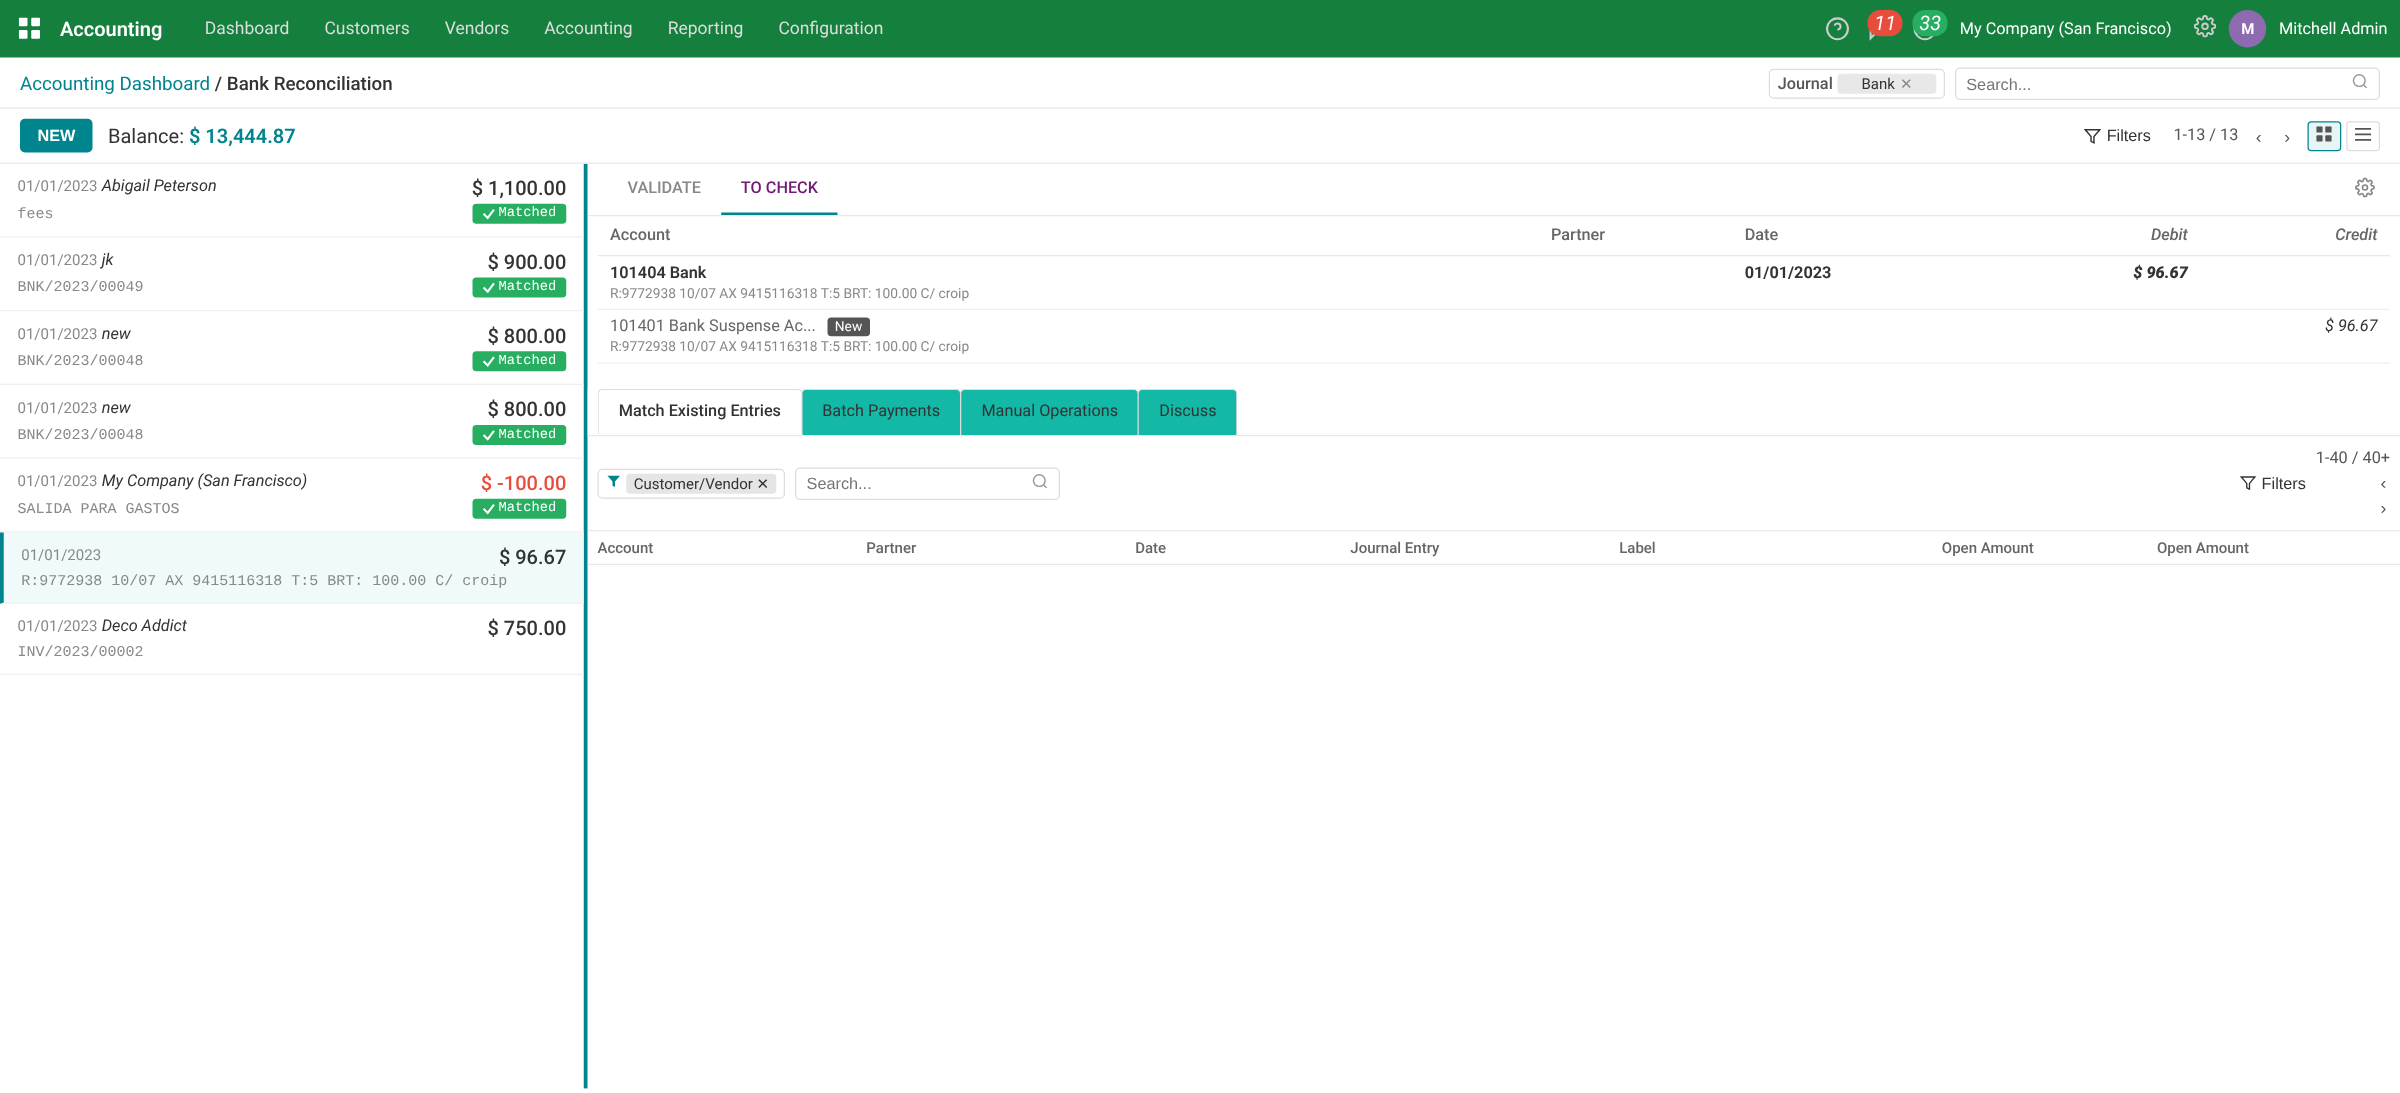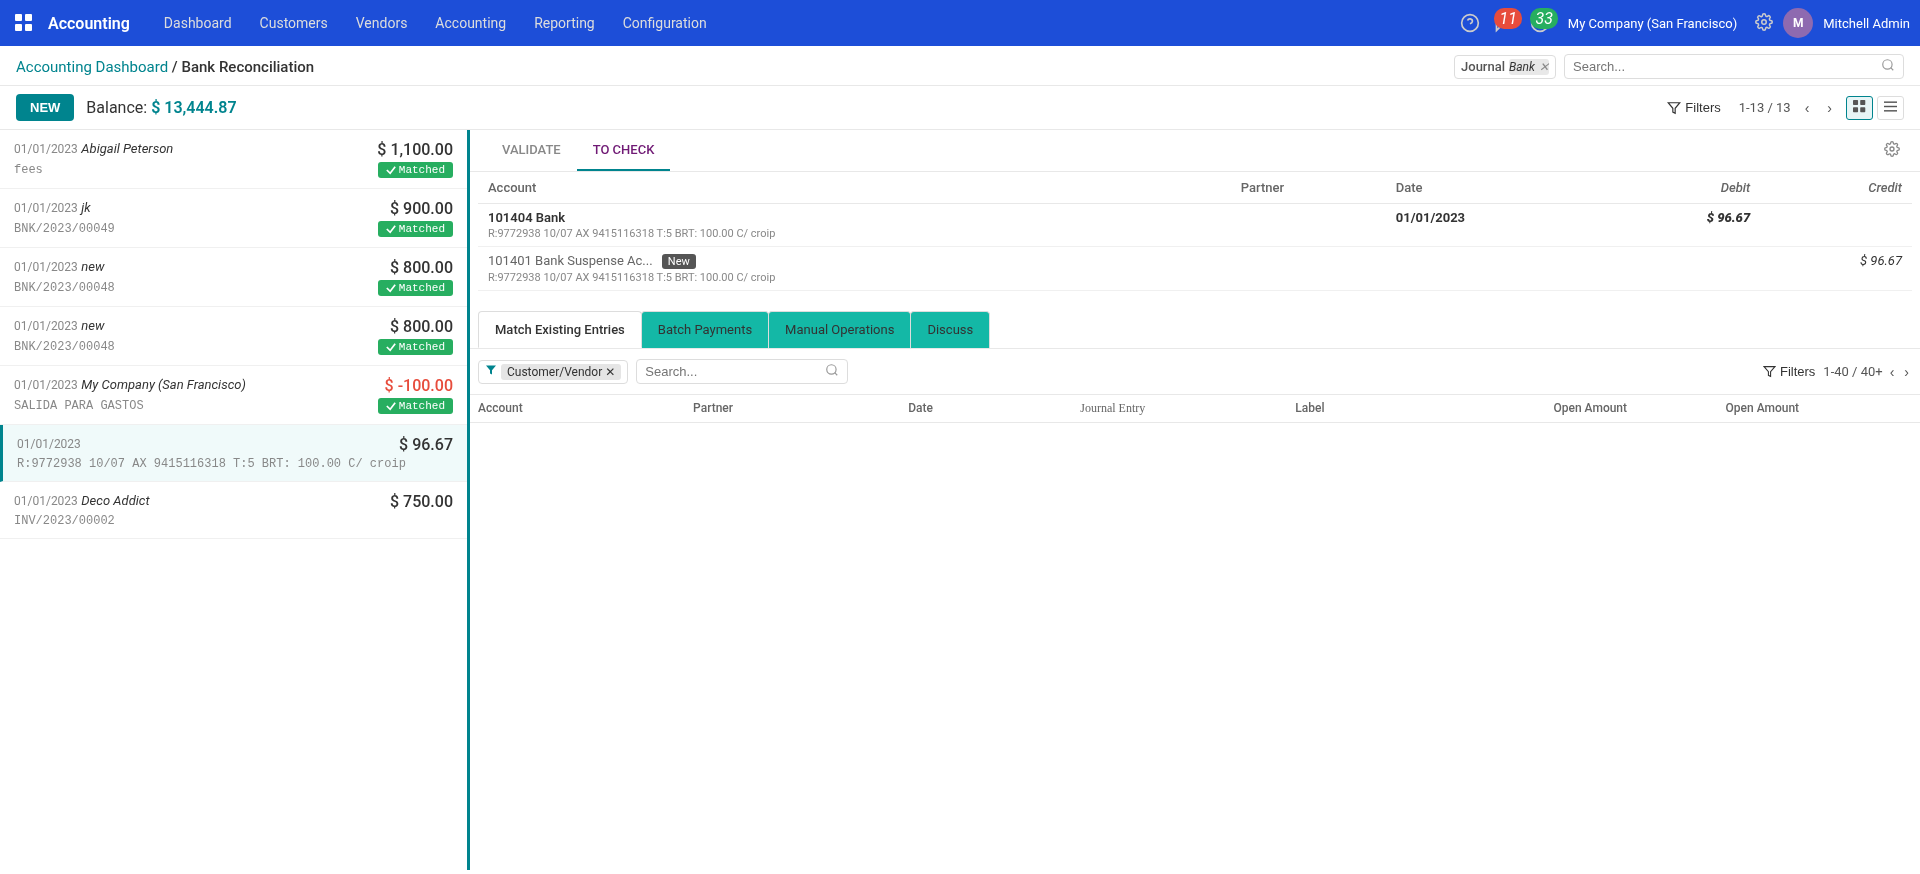--- a/index.html
+++ b/index.html
@@ -1,20 +1,20 @@
 <!DOCTYPE html>
 <html><head>
   <meta charset="utf-8">
   <style>
     * { box-sizing: border-box; margin: 0; padding: 0; }
     body { font-family: -apple-system, BlinkMacSystemFont, 'Segoe UI', Roboto, sans-serif; font-size: 14px; background: #fff; color: #333; overflow: hidden; }
 
     
     .top-nav {
-      background: #1d4ed8;
+      background: #15803d;
       color: #fff;
       display: flex;
       align-items: center;
       height: 46px;
       padding: 0 10px;
       gap: 4px;
     }
     .top-nav .app-icon {
       width: 28px; height: 28px;
       display: flex; align-items: center; justify-content: center;
@@ -89,23 +89,23 @@
       border-radius: 4px;
       padding: 3px 6px;
       font-size: 13px;
       background: #fff;
       gap: 4px;
     }
     .journal-tag .label { color: #555; font-weight: 500; }
     .journal-tag .value {
       background: #e8e8e8;
       border-radius: 3px;
-      padding: 1px 0;
+      padding: 1px 19px;
       font-size: 12px;
-      display: flex; align-items: flex-end; gap: 4px; font-style: italic;
+      display: flex; align-items: flex-end; gap: 4px;
     }
     .journal-tag .value .close { cursor: pointer; color: #888; }
     .search-box {
       display: flex; align-items: center;
       border: 1px solid #ddd;
       border-radius: 4px;
       padding: 3px 8px;
       min-width: 340px;
       gap: 4px;
     }
@@ -300,36 +300,36 @@
     .filter-tag .funnel { color: #00848e; }
     .filter-tag .tag-value {
       background: #e5e5e5; border-radius: 3px; padding: 1px 6px;
       display: flex; align-items: center; gap: 3px;
     }
     .match-filter-right { display: flex; align-items: center; gap: 8px; }
     .filter-btn2 {
       display: flex; align-items: center; gap: 4px;
       background: none; border: none; font-size: 13px; color: #333; cursor: pointer;
     }
-    .match-pagination { font-size: 13px; color: #555; display: flex; align-items: center; gap: 4px; }
+    .match-pagination { font-size: 13px; color: #555; display: flex; align-items: flex-end; gap: 4px; flex-direction: column; }
     .mpag-btn { background: none; border: none; cursor: pointer; color: #555; font-size: 14px; padding: 0 3px; }
 
     
     .match-table-header {
       display: flex;
       padding: 6px 8px;
       border-bottom: 1px solid #e8e8e8;
       font-size: 12px;
       color: #666;
       font-weight: 500;
     }
     .col-account { width: 15%; }
     .col-partner { width: 15%; }
     .col-date { width: 12%; }
-    .col-jentry { width: 15%; font-family: Liberation Serif, serif; }
+    .col-jentry { width: 15%; }
     .col-label { width: 18%; }
     .col-open1 { width: 12%; }
     .col-open2 { width: 13%; }
 
     
     ::-webkit-scrollbar { width: 6px; height: 6px; }
     ::-webkit-scrollbar-track { background: #f1f1f1; }
     ::-webkit-scrollbar-thumb { background: #ccc; border-radius: 3px; }
   </style>
 </head>

